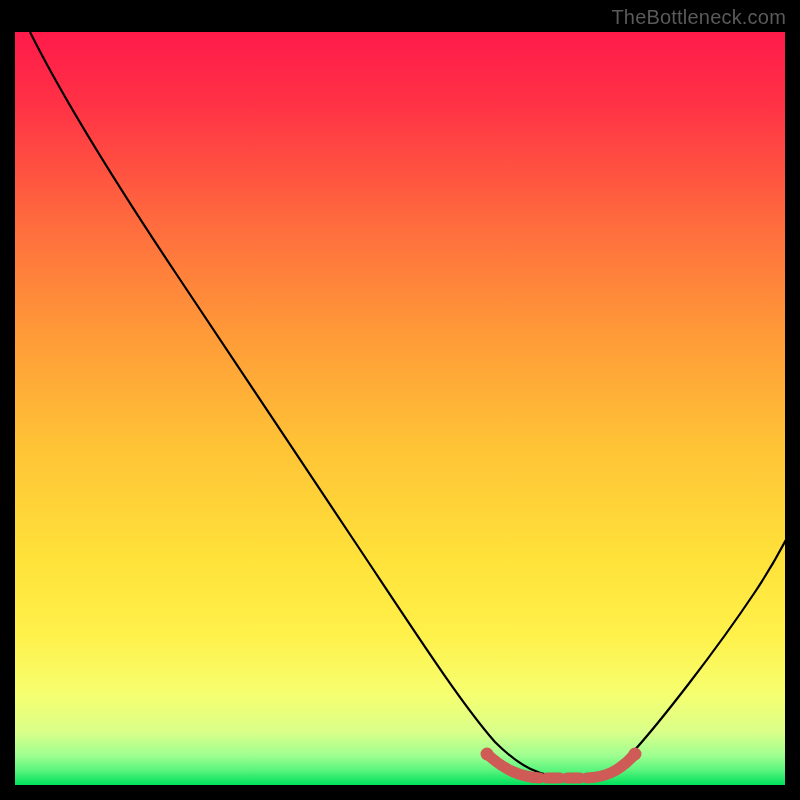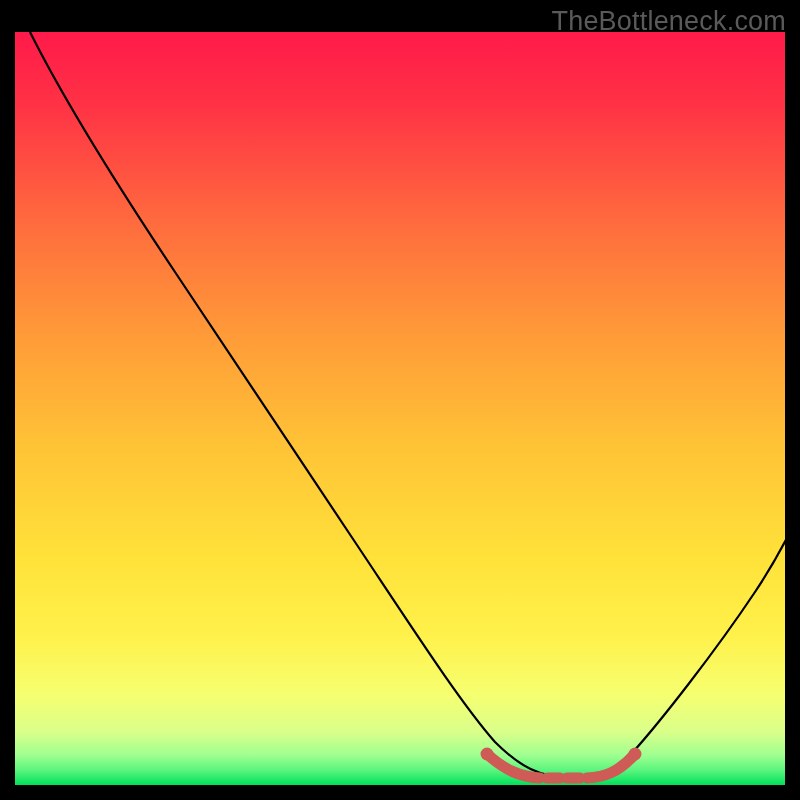--- a/index.html
+++ b/index.html
@@ -9,21 +9,21 @@
     background: #000;
     position: relative;
     overflow: hidden;
     font-family: Arial, Helvetica, sans-serif;
   }
   .watermark {
     position: absolute;
     top: 6px;
     right: 14px;
     color: #5a5a5a;
-    font-size: 27px;
+    font-size: 20px;
     font-weight: 400;
     letter-spacing: 0.2px;
     z-index: 20;
     margin-left: 36px;
   }
   .plot-frame {
     position: absolute;
     left: 15px;
     top: 32px;
     width: 770px;

